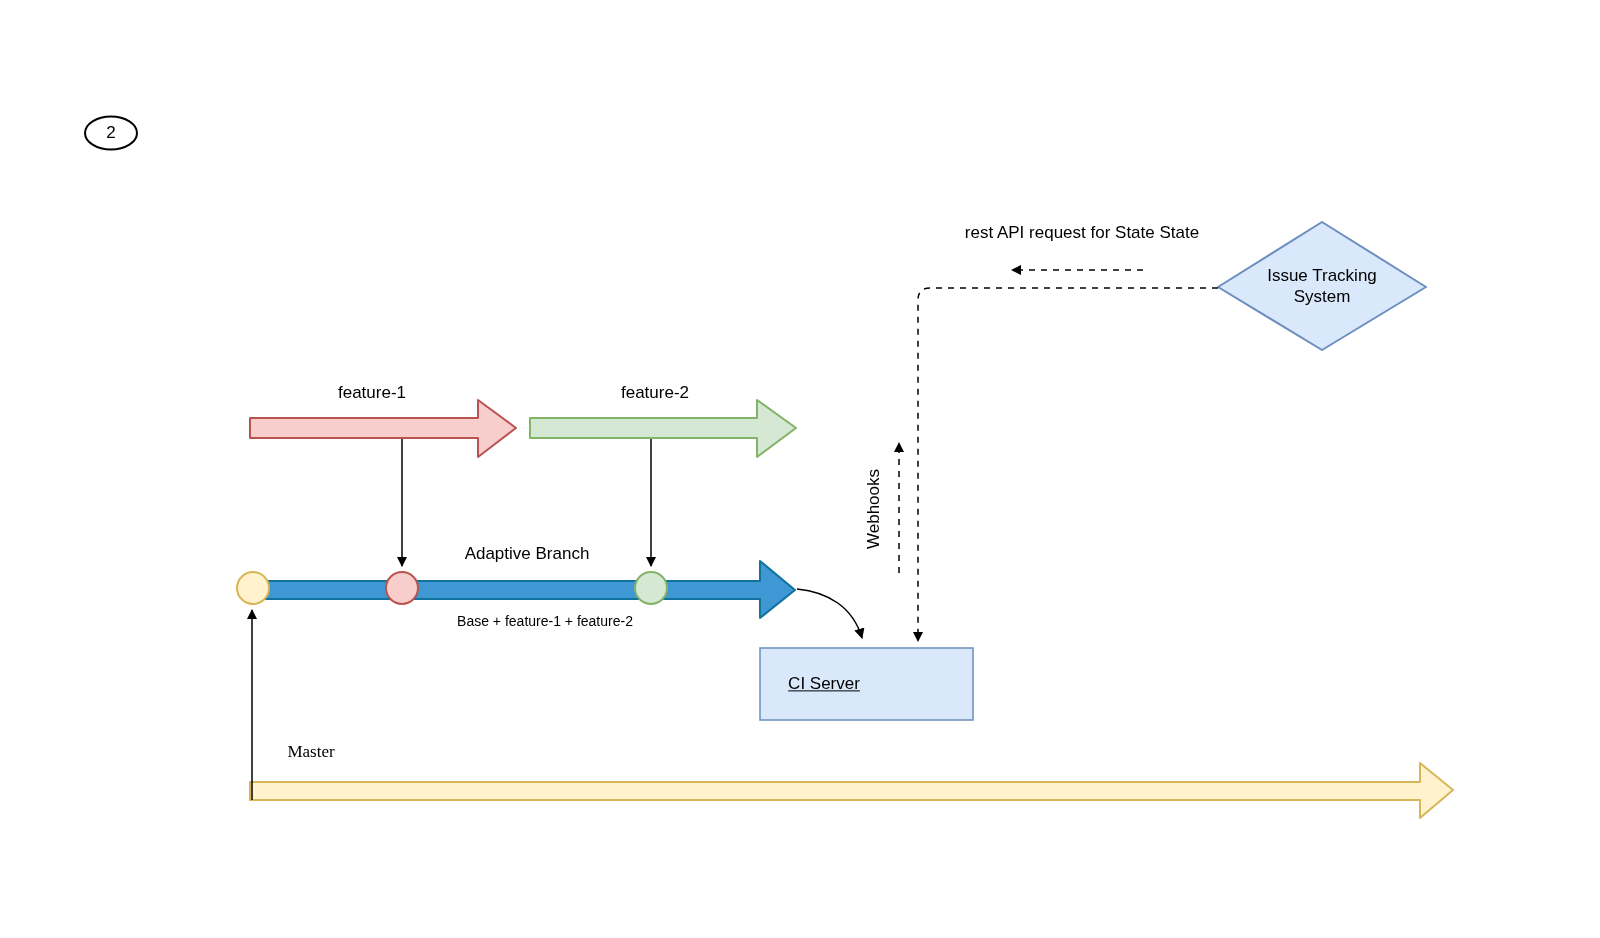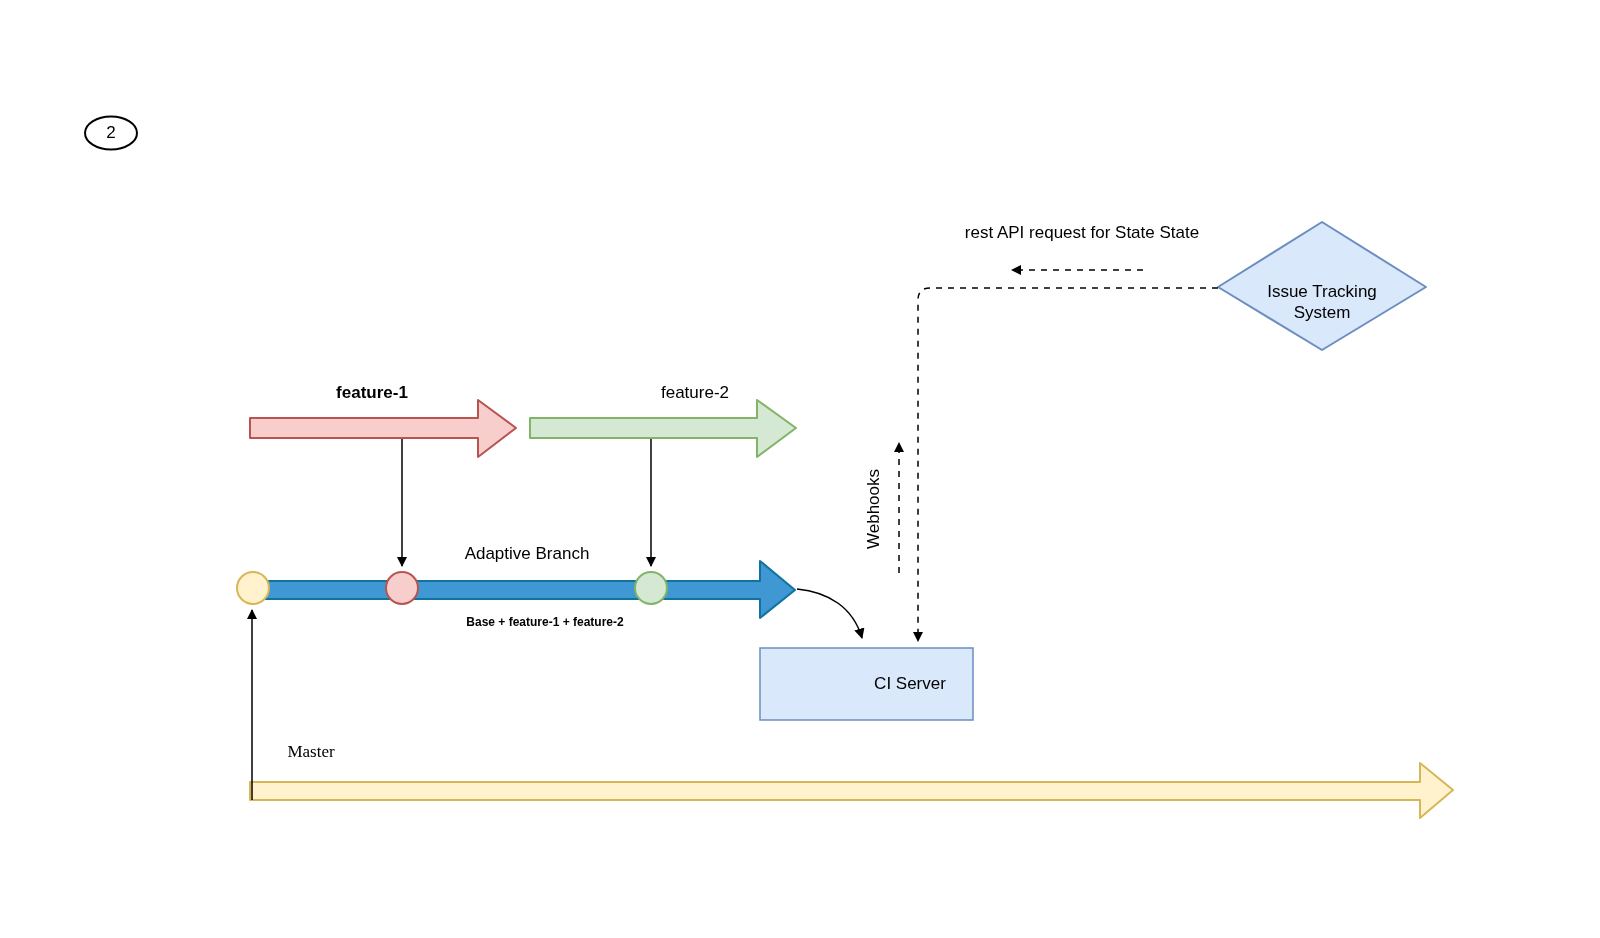--- a/index.html
+++ b/index.html
@@ -24,22 +24,21 @@
   .lbl {
     position: absolute;
     color: #000000;
     font-size: 17px;
     line-height: 1.25;
     white-space: nowrap;
     transform: translate(-50%, -50%);
     text-align: center;
   }
   .lbl.small {
-    font-size: 12px;
-    font-weight: bold;
+    font-size: 14px;
   }
   .lbl.wrap {
     white-space: normal;
     width: 160px;
   }
   .lbl.vertical {
     transform: translate(-50%, -50%) rotate(-90deg);
   }
   .lbl.badge-num {
     font-size: 17px;
@@ -84,31 +83,31 @@
 
     <line x1="1143" y1="270" x2="1012" y2="270" stroke="#000000" stroke-width="1.5" stroke-dasharray="6,6" marker-end="url(#arrow)"></line>
 
     <path d="M1218,288 L930,288 Q918,288 918,300 L918,641" fill="none" stroke="#000000" stroke-width="1.5" stroke-dasharray="6,6" marker-end="url(#arrow)"></path>
 
     <line x1="899" y1="573" x2="899" y2="443" stroke="#000000" stroke-width="1.5" stroke-dasharray="6,6" marker-end="url(#arrow)"></line>
   </svg>
 
   <div class="lbl badge-num" style="left:111px; top:133px;">2</div>
 
-  <div class="lbl" style="left:372px; top:393px;font-weight:bold;">feature-1</div>
+  <div class="lbl" style="left:372px; top:393px;">feature-1</div>
 
-  <div class="lbl" style="left:655px; top:393px;margin-left:40px;">feature-2</div>
+  <div class="lbl" style="left:655px; top:393px;">feature-2</div>
 
   <div class="lbl" style="left:527px; top:554px;text-align:center;">Adaptive Branch</div>
 
   <div class="lbl small" style="left:545px; top:622px;">Base + feature-1 + feature-2</div>
 
   <div class="lbl" style="left:311px; top:752px;font-family:Liberation Serif, serif;">Master</div>
 
   <div class="lbl vertical" style="left:874px; top:509px;">Webhooks</div>
 
   <div class="lbl" style="left:1082px; top:233px;">rest API request for State State</div>
 
-  <div class="lbl wrap" style="left:1322px; top:286px;margin-top:16px;">Issue Tracking System</div>
+  <div class="lbl wrap" style="left:1322px; top:286px;">Issue Tracking System</div>
 
-  <div class="lbl" style="left:910px; top:684px;">CI Server</div>
+  <div class="lbl" style="left:824px; top:684px;text-decoration:underline;">CI Server</div>
 
 </div>
 
 </body></html>

